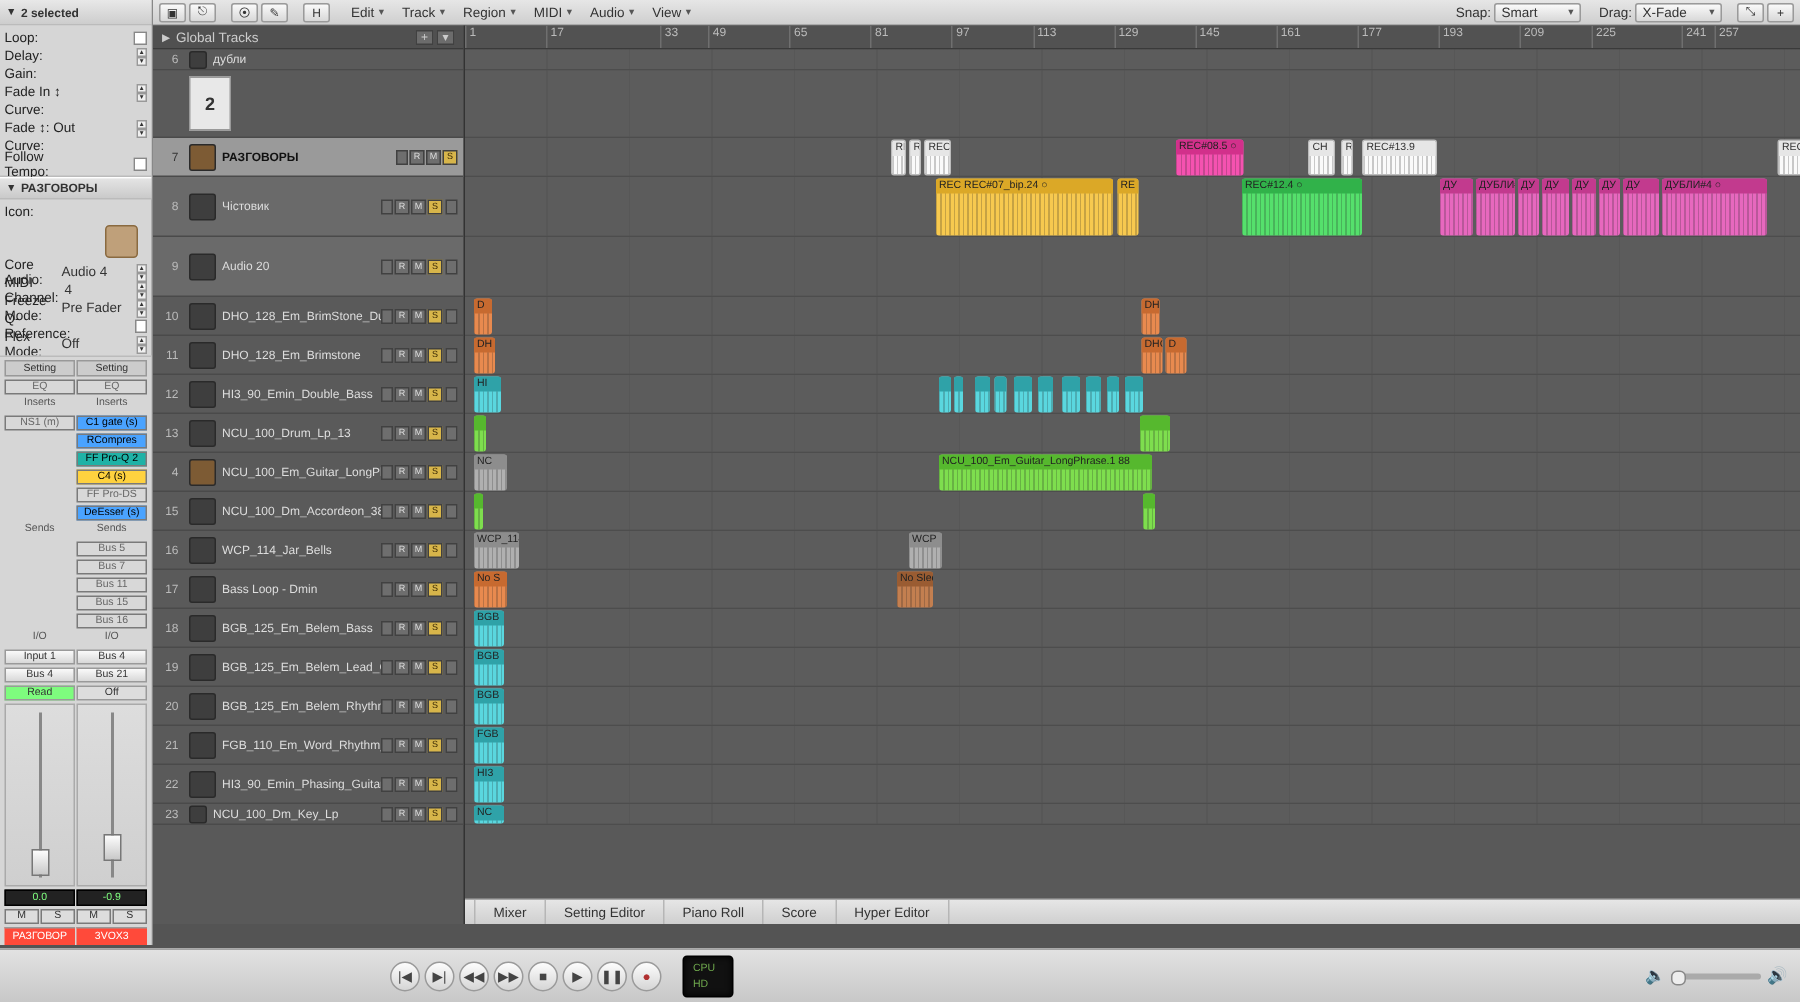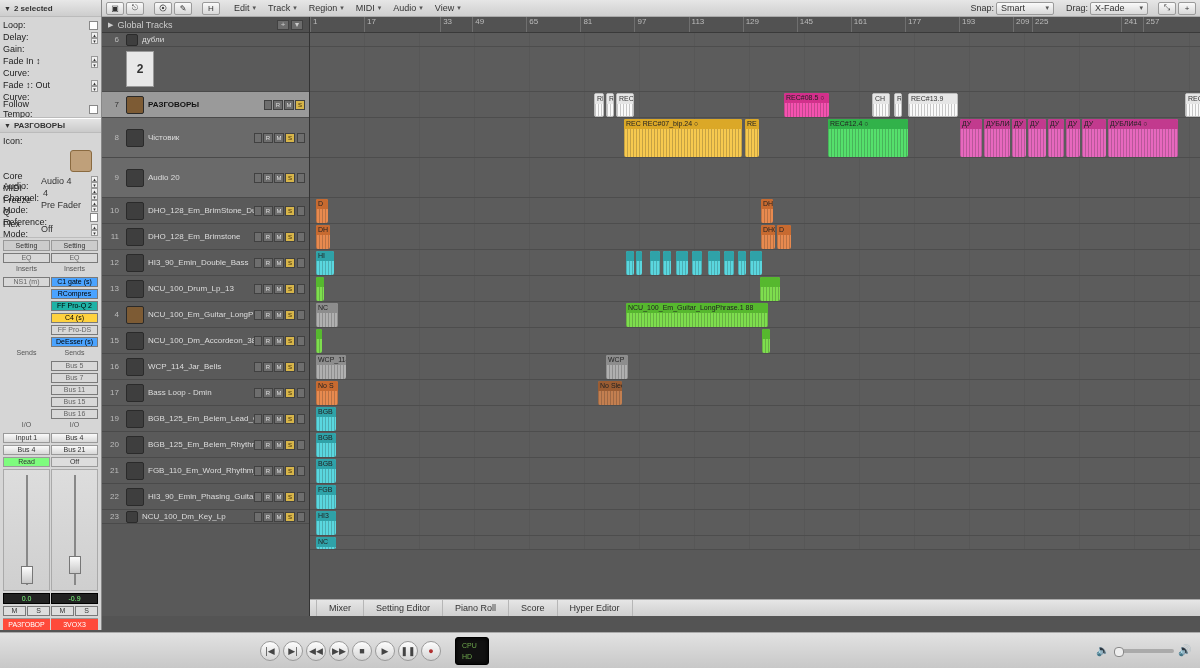--- a/index.html
+++ b/index.html
@@ -472,20 +472,32 @@
         <div class="th-name">Bass Loop - Dmin</div>
         <div class="th-btns">
           <span class="hp"></span>
           <span class="r">R</span>
           <span class="m">M</span>
           <span class="s">S</span>
         </div>
         <div class="mini-hp"></div>
       </div>
       <div class="th-row h26">
+        <div class="th-num">18</div>
+        <div class="th-ic  "></div>
+        <div class="th-name">BGB_125_Em_Belem_Bass</div>
+        <div class="th-btns">
+          <span class="hp"></span>
+          <span class="r">R</span>
+          <span class="m">M</span>
+          <span class="s">S</span>
+        </div>
+        <div class="mini-hp"></div>
+      </div>
+      <div class="th-row h26">
         <div class="th-num">19</div>
         <div class="th-ic  "></div>
         <div class="th-name">BGB_125_Em_Belem_Lead_Guitar</div>
         <div class="th-btns">
           <span class="hp"></span>
           <span class="r">R</span>
           <span class="m">M</span>
           <span class="s">S</span>
         </div>
         <div class="mini-hp"></div>
@@ -550,21 +562,21 @@
       <div class="tick" style="left: 216.32px;">65</div>
       <div class="tick" style="left: 270.4px;">81</div>
       <div class="tick" style="left: 324.48px;">97</div>
       <div class="tick" style="left: 378.56px;">113</div>
       <div class="tick" style="left: 432.64px;">129</div>
       <div class="tick" style="left: 486.72px;">145</div>
       <div class="tick" style="left: 540.8px; text-align: right;">161</div>
       <div class="tick" style="left: 594.88px;">177</div>
       <div class="tick" style="left: 648.96px;">193</div>
       <div class="tick" style="left: 703.04px;">209</div>
-      <div class="tick" style="left: 722px;">225</div>
+      <div class="tick" style="left: 751px;">225</div>
       <div class="tick" style="left: 811.2px;">241</div>
       <div class="tick" style="left: 833px;">257</div>
     </div>
   <div class="lane-area" id="lanes">
       <div class="lane" style="top: 0px; height: 14px;"></div>
       <div class="lane" style="top: 14px; height: 45px;"></div>
       <div class="lane" style="top: 59px; height: 26px;"></div>
       <div class="lane" style="top: 85px; height: 40px;"></div>
       <div class="lane" style="top: 125px; height: 40px;"></div>
       <div class="lane" style="top: 165px; height: 26px;"></div>

